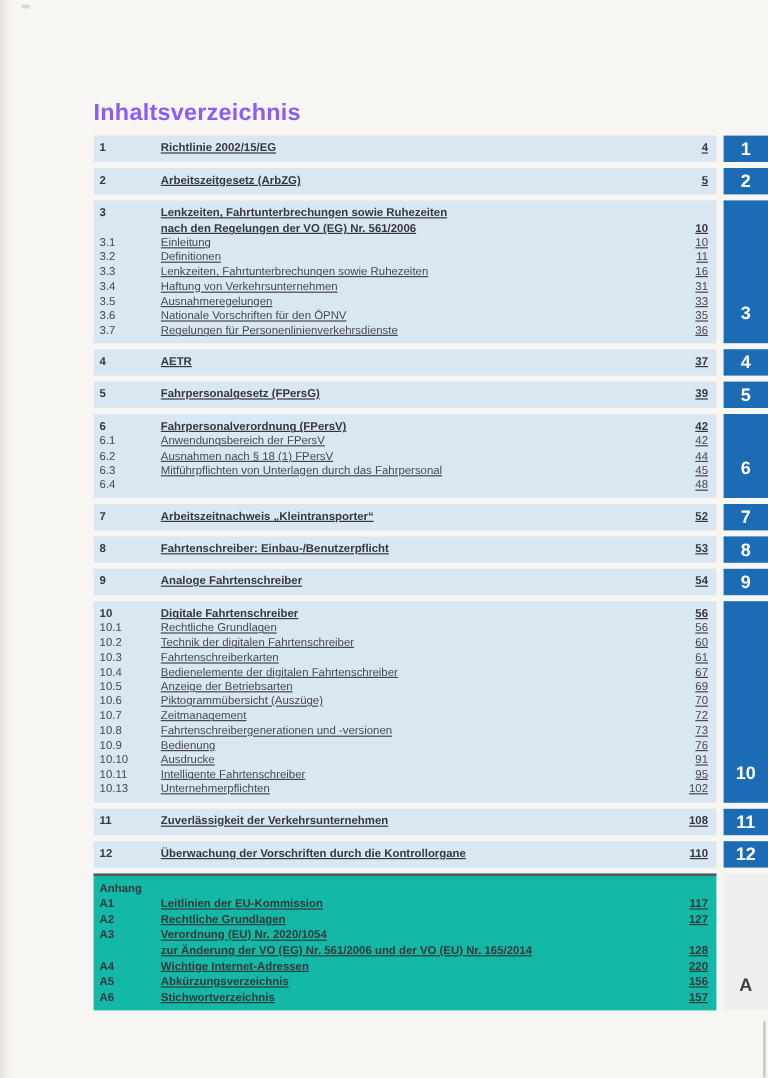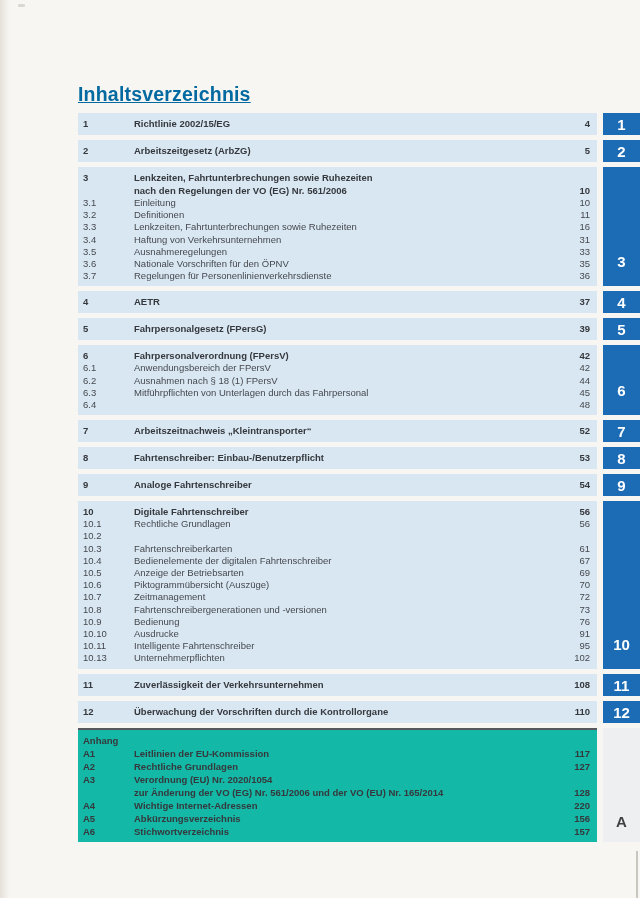--- a/index.html
+++ b/index.html
@@ -12,21 +12,21 @@
   .scan-left-shadow{
     position:absolute;left:0;top:0;bottom:0;width:9px;
     background:linear-gradient(90deg,#e5e1da,rgba(248,246,242,0));
   }
   .scan-speck{position:absolute;left:18px;top:4px;width:7px;height:3px;background:#dbd8d2;border-radius:1px;}
   .scan-right-edge{position:absolute;right:2px;top:851px;bottom:0;width:2px;background:#c9c6c0;}
 
   .content{position:absolute;left:78px;top:84px;right:0;}
   h1.page-title{
     margin:0 0 8px 0;font-size:19.5px;line-height:21px;font-weight:bold;
-    color:#0369a1;letter-spacing:.2px;text-decoration:underline;
+    color:#8b5cf6;letter-spacing:.2px;
   }
   .toc{display:flex;flex-direction:column;gap:5px;}
   .block{display:flex;align-items:stretch;}
   .band{
     width:519px;box-sizing:border-box;background:#d9e7f3;
     padding:4px 7px 4px 3px;
   }
   .band.gray{background:#14b8a6;}
   .band.ruled{border-top:2px solid #55575a;}
   .tabgap{width:6px;}
@@ -37,21 +37,21 @@
     padding-bottom:3px;box-sizing:border-box;
   }
   .tab.tall{padding-bottom:17px;}
   .tab.gray{background:#edeff1;color:#3f4245;padding-bottom:13px;}
 
   .entry{display:flex;font-size:9.5px;line-height:12.2px;color:#45484d;}
   .entry.bold{font-weight:bold;color:#35383c;line-height:13px;}
   .band.single .entry{line-height:14px;}
   .num{width:53px;flex-shrink:0;padding-left:2px;box-sizing:border-box;}
   .entry-content{flex:1;min-width:0;}
-  .line{display:flex;align-items:flex-end;}
+  .line{display:flex;align-items:flex-end;text-decoration:underline;}
   .label{white-space:nowrap;}
   .leader{
     flex:1;margin:0 3px 0 2px;min-width:8px;
     background-image:radial-gradient(circle at 1.1px 1.1px,#4a4a4a 0.9px,rgba(0,0,0,0) 1.15px);
     background-size:6.4px 2.4px;background-repeat:repeat-x;
     background-position:left calc(100% - 2.5px);
   }
   .page-num{margin-left:1px;}
 </style>
 </head>
@@ -355,20 +355,27 @@
             <div class="entry-content">
               <div class="line">
                 <span class="label">Rechtliche Grundlagen</span>
                 <span class="leader"></span>
                 <span class="page-num">56</span>
               </div>
             </div>
           </div>
           <div class="entry">
             <div class="num">10.2</div>
+            <div class="entry-content">
+              <div class="line">
+                <span class="label">Technik der digitalen Fahrtenschreiber</span>
+                <span class="leader"></span>
+                <span class="page-num">60</span>
+              </div>
+            </div>
           </div>
           <div class="entry">
             <div class="num">10.3</div>
             <div class="entry-content">
               <div class="line">
                 <span class="label">Fahrtenschreiberkarten</span>
                 <span class="leader"></span>
                 <span class="page-num">61</span>
               </div>
             </div>

